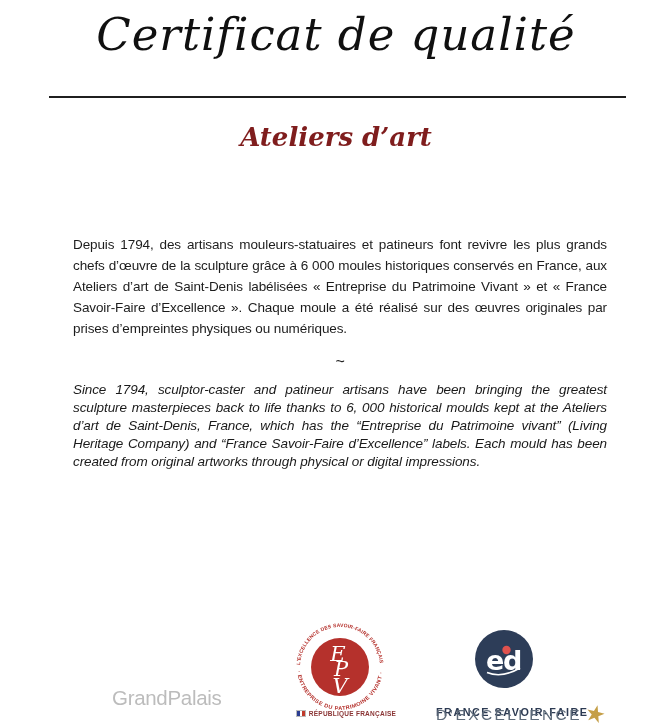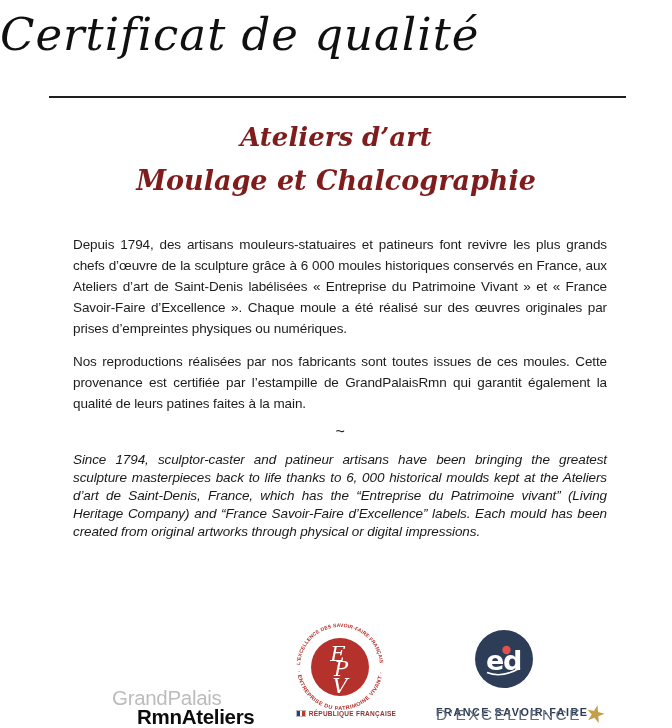--- a/index.html
+++ b/index.html
@@ -3,21 +3,21 @@
 <meta charset="utf-8">
 <style>
   html,body { margin:0; padding:0; background:#fff; }
   .page {
     position:relative; width:672px; height:728px; background:#ffffff;
     font-family:"Liberation Sans", sans-serif; overflow:hidden; color:#1d1d1d;
   }
 
   
   .cert-title {
-    position:absolute; top:8px; left:0; width:100%; text-align:left;
+    position:absolute; top:8px; left:0; width:100%; text-align:center;
     font-family:"DejaVu Serif", serif; font-style:italic; font-weight:normal;
     font-size:45px; letter-spacing:1px; color:#101010; margin:0;
   }
   .header-rule {
     position:absolute; top:96px; left:49px; width:577px; height:2px; background:#1f1f1f;
   }
   .subtitle-1, .subtitle-2 {
     position:absolute; left:0; width:100%; text-align:center;
     font-family:"DejaVu Serif", serif; font-style:italic; color:#7f1d1d; margin:0;
   }
@@ -71,32 +71,29 @@
 </style>
 </head>
 <body>
 
 <div class="page">
 
   <h1 class="cert-title">Certificat de qualité</h1>
   <div class="header-rule"></div>
 
   <h2 class="subtitle-1">Ateliers d’art</h2>
-  <h2 class="subtitle-2">Moulage et Chalcographie</h2>
 
   <div class="body-text">
     <p class="para-fr1">Depuis 1794, des artisans mouleurs-statuaires et patineurs font revivre les plus grands chefs d’œuvre de la sculpture grâce à 6 000 moules historiques conservés en France, aux Ateliers d’art de Saint-Denis labélisées « Entreprise du Patrimoine Vivant » et « France Savoir-Faire d’Excellence ». Chaque moule a été réalisé sur des œuvres originales par prises d’empreintes physiques ou numériques.</p>
-    <p class="para-fr2">Nos reproductions réalisées par nos fabricants sont toutes issues de ces moules. Cette provenance est certifiée par l’estampille de GrandPalaisRmn qui garantit également la qualité de leurs patines faites à la main.</p>
     <div class="tilde-divider">~</div>
     <p class="para-en para-en1">Since 1794, sculptor-caster and patineur artisans have been bringing the greatest sculpture masterpieces back to life thanks to 6, 000 historical moulds kept at the Ateliers d’art de Saint-Denis, France, which has the “Entreprise du Patrimoine vivant” (Living Heritage Company) and “France Savoir-Faire d’Excellence” labels. Each mould has been created from original artworks through physical or digital impressions.</p>
   </div>
 
   <div class="gp-logo">
     <div class="gp-line1">GrandPalais</div>
-    <div class="gp-line2">RmnAteliers</div>
   </div>
 
   <svg class="epv-logo" viewBox="0 0 96 96" aria-hidden="true">
     <defs>
       <path id="epvArcTop" d="M 8,49 A 40,40 0 0 1 88,49"></path>
       <path id="epvArcBottom" d="M 5,49 A 43,43 0 0 0 91,49"></path>
     </defs>
     <circle cx="48" cy="49" r="29" fill="#b5312c"></circle>
     <text font-size="5.1" font-weight="bold" fill="#b5312c" letter-spacing="0.2" textLength="120" lengthAdjust="spacingAndGlyphs">
       <textPath href="#epvArcTop" startOffset="2">L'EXCELLENCE DES SAVOIR-FAIRE FRANÇAIS</textPath>

